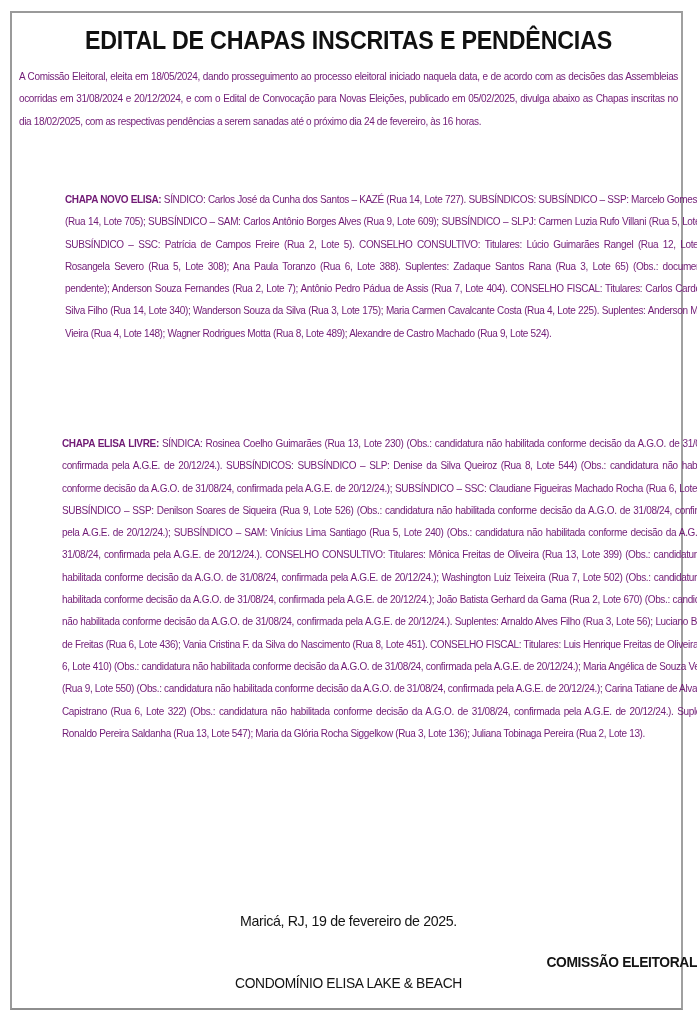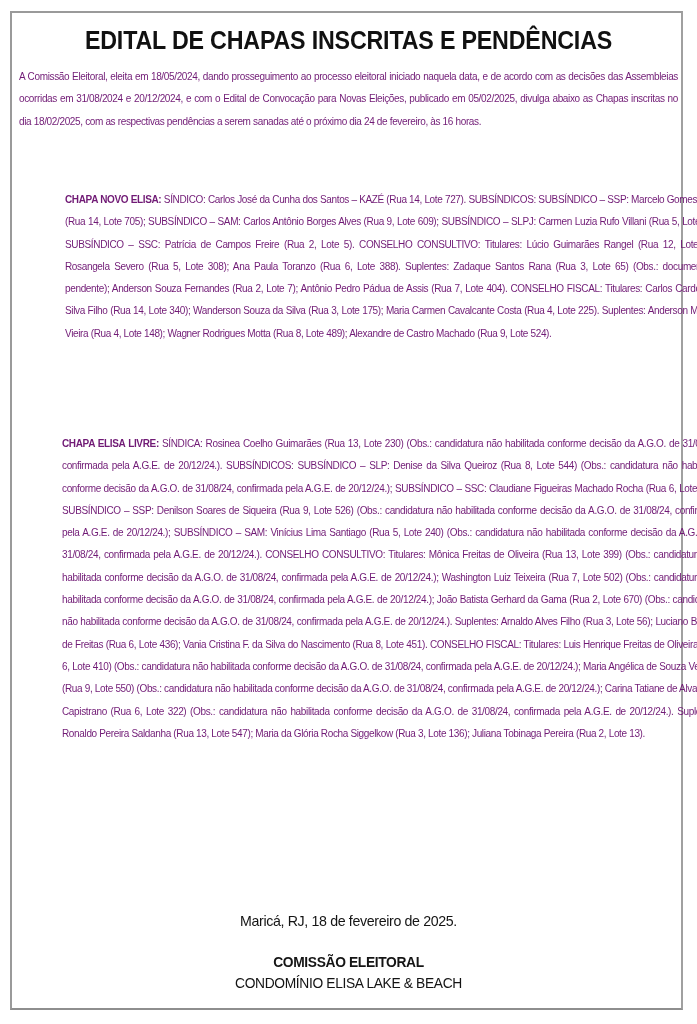--- a/index.html
+++ b/index.html
@@ -43,21 +43,21 @@
   .chapa-name { font-weight: bold; }
   .footer {
     position: absolute;
     left: 0; right: 0;
     text-align: center;
     font-family: "Liberation Sans", sans-serif;
     color: #141414;
     letter-spacing: -0.35px;
   }
   .place-date { top: 913px; font-size: 14.2px; }
-  .sig1 { top: 955px; font-size: 13.8px; font-weight: bold; }
+  .sig1 { top: 955px; font-size: 13.8px; font-weight: bold; text-align: right; }
   .sig2 { top: 976px; font-size: 13.8px; font-weight: normal; }
 </style>
 </head>
 <body>
 
 <div class="frame"></div>
 
 <div class="title">EDITAL DE CHAPAS INSCRITAS E PENDÊNCIAS</div>
 
 <div class="content p-intro">
@@ -65,15 +65,15 @@
 </div>
 
 <div class="content p-chapa1">
   <p><span class="chapa-name">CHAPA NOVO ELISA:</span><span> SÍNDICO: Carlos José da Cunha dos Santos – KAZÉ (Rua 14, Lote 727). SUBSÍNDICOS: SUBSÍNDICO – SSP: Marcelo Gomes Souto (Rua 14, Lote 705); SUBSÍNDICO – SAM: Carlos Antônio Borges Alves (Rua 9, Lote 609); SUBSÍNDICO – SLPJ: Carmen Luzia Rufo Villani (Rua 5, Lote 302); SUBSÍNDICO – SSC: Patrícia de Campos Freire (Rua 2, Lote 5). CONSELHO CONSULTIVO: Titulares: Lúcio Guimarães Rangel (Rua 12, Lote 600); Rosangela Severo (Rua 5, Lote 308); Ana Paula Toranzo (Rua 6, Lote 388). Suplentes: Zadaque Santos Rana (Rua 3, Lote 65) (Obs.: documentação pendente); Anderson Souza Fernandes (Rua 2, Lote 7); Antônio Pedro Pádua de Assis (Rua 7, Lote 404). CONSELHO FISCAL: Titulares: Carlos Cardoso da Silva Filho (Rua 14, Lote 340); Wanderson Souza da Silva (Rua 3, Lote 175); Maria Carmen Cavalcante Costa (Rua 4, Lote 225). Suplentes: Anderson Marinho Vieira (Rua 4, Lote 148); Wagner Rodrigues Motta (Rua 8, Lote 489); Alexandre de Castro Machado (Rua 9, Lote 524).</span></p>
 </div>
 
 <div class="content p-chapa2">
   <p><span class="chapa-name">CHAPA ELISA LIVRE:</span><span> SÍNDICA: Rosinea Coelho Guimarães (Rua 13, Lote 230) (Obs.: candidatura não habilitada conforme decisão da A.G.O. de 31/08/24, confirmada pela A.G.E. de 20/12/24.). SUBSÍNDICOS: SUBSÍNDICO – SLP: Denise da Silva Queiroz (Rua 8, Lote 544) (Obs.: candidatura não habilitada conforme decisão da A.G.O. de 31/08/24, confirmada pela A.G.E. de 20/12/24.); SUBSÍNDICO – SSC: Claudiane Figueiras Machado Rocha (Rua 6, Lote 332); SUBSÍNDICO – SSP: Denilson Soares de Siqueira (Rua 9, Lote 526) (Obs.: candidatura não habilitada conforme decisão da A.G.O. de 31/08/24, confirmada pela A.G.E. de 20/12/24.); SUBSÍNDICO – SAM: Vinícius Lima Santiago (Rua 5, Lote 240) (Obs.: candidatura não habilitada conforme decisão da A.G.O. de 31/08/24, confirmada pela A.G.E. de 20/12/24.). CONSELHO CONSULTIVO: Titulares: Mônica Freitas de Oliveira (Rua 13, Lote 399) (Obs.: candidatura não habilitada conforme decisão da A.G.O. de 31/08/24, confirmada pela A.G.E. de 20/12/24.); Washington Luiz Teixeira (Rua 7, Lote 502) (Obs.: candidatura não habilitada conforme decisão da A.G.O. de 31/08/24, confirmada pela A.G.E. de 20/12/24.); João Batista Gerhard da Gama (Rua 2, Lote 670) (Obs.: candidatura não habilitada conforme decisão da A.G.O. de 31/08/24, confirmada pela A.G.E. de 20/12/24.). Suplentes: Arnaldo Alves Filho (Rua 3, Lote 56); Luciano Barreto de Freitas (Rua 6, Lote 436); Vania Cristina F. da Silva do Nascimento (Rua 8, Lote 451). CONSELHO FISCAL: Titulares: Luis Henrique Freitas de Oliveira (Rua 6, Lote 410) (Obs.: candidatura não habilitada conforme decisão da A.G.O. de 31/08/24, confirmada pela A.G.E. de 20/12/24.); Maria Angélica de Souza Velasco (Rua 9, Lote 550) (Obs.: candidatura não habilitada conforme decisão da A.G.O. de 31/08/24, confirmada pela A.G.E. de 20/12/24.); Carina Tatiane de Alvarenga Capistrano (Rua 6, Lote 322) (Obs.: candidatura não habilitada conforme decisão da A.G.O. de 31/08/24, confirmada pela A.G.E. de 20/12/24.). Suplentes: Ronaldo Pereira Saldanha (Rua 13, Lote 547); Maria da Glória Rocha Siggelkow (Rua 3, Lote 136); Juliana Tobinaga Pereira (Rua 2, Lote 13).</span></p>
 </div>
 
-<div class="footer place-date">Maricá, RJ, 18 de fevereiro de 2025.</div>
+<div class="footer place-date">Maricá, RJ, 19 de fevereiro de 2025.</div>
 <div class="footer sig1">COMISSÃO ELEITORAL</div>
 <div class="footer sig2">CONDOMÍNIO ELISA LAKE &amp; BEACH</div>
 
 </body></html>

